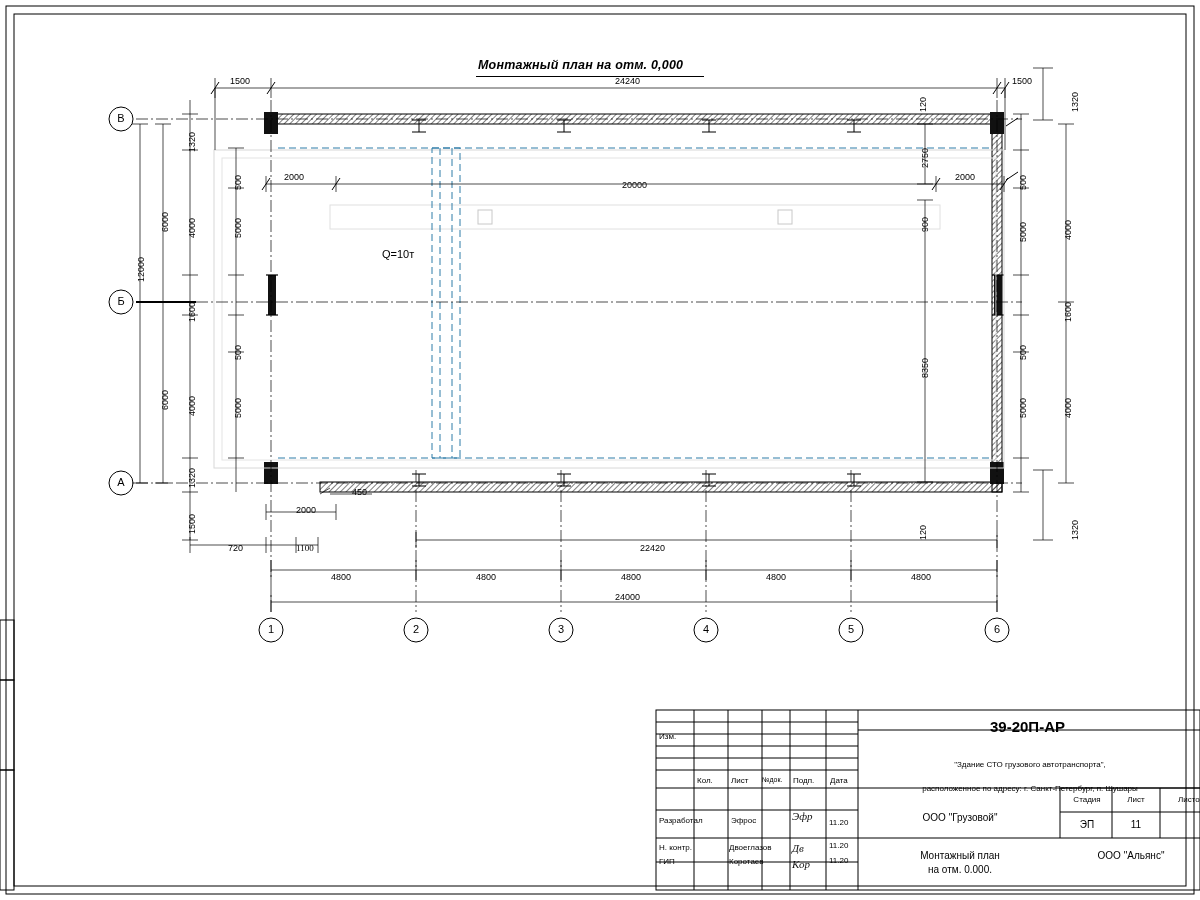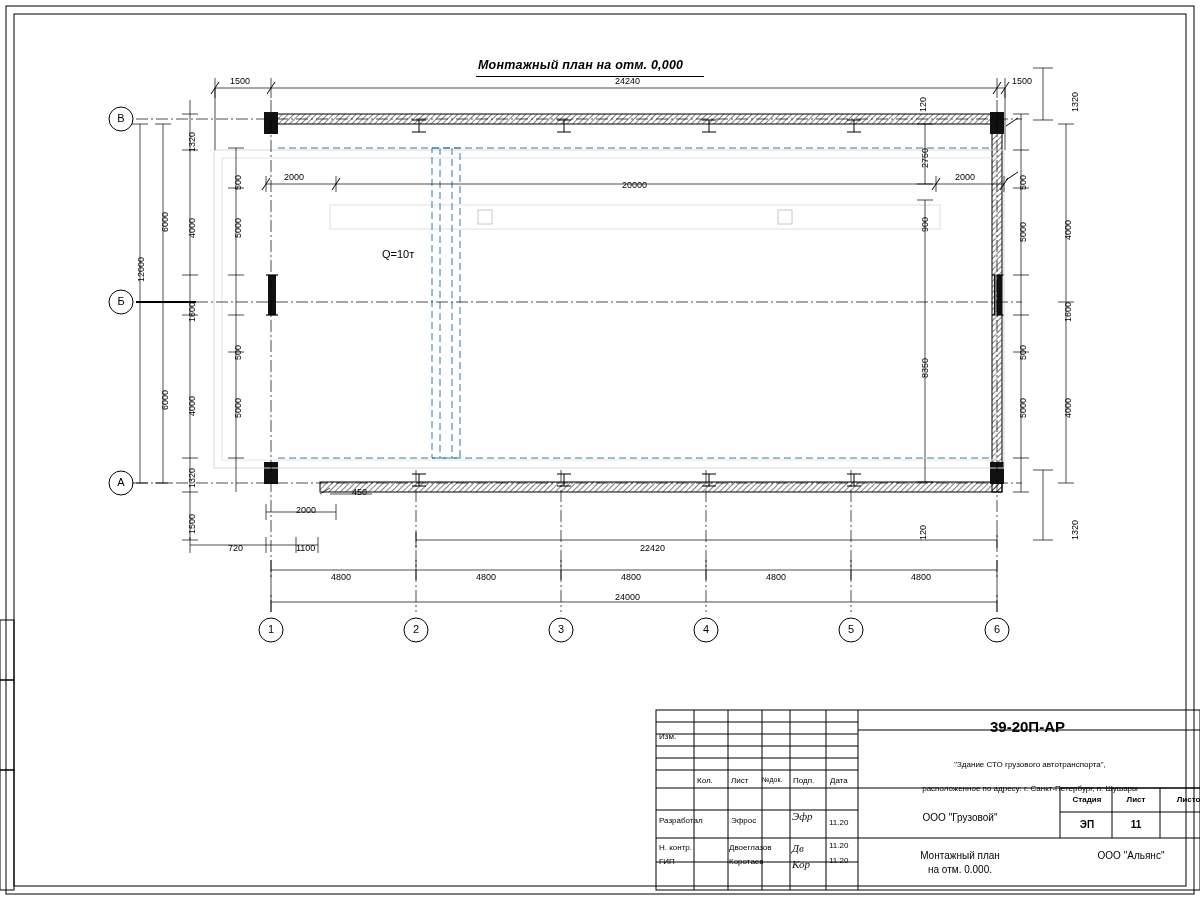--- a/index.html
+++ b/index.html
@@ -13,21 +13,21 @@
   svg{display:block;}
   .txt{position:absolute;font-size:9px;color:#000;white-space:nowrap;}
   .txt.rot{transform-origin:left top;transform:rotate(-90deg);}
   .title-plan{
     position:absolute;left:478px;top:58px;font-size:12.5px;font-style:italic;
     font-weight:bold;color:#000;letter-spacing:.2px;text-align:center;
   }
   .title-plan-underline{position:absolute;left:476px;top:76px;width:228px;height:1px;background:#000;}
   
   .tb{position:absolute;font-size:8px;color:#000;white-space:nowrap;}
-  .tb.b{font-weight:bold;}
+  .tb.b{font-weight:normal;}
   .tb.c{text-align:center;}
   .tb-code{position:absolute;font-size:15px;font-weight:bold;color:#000;}
   .sig{position:absolute;font-family:"Liberation Serif",serif;font-style:italic;font-size:11px;color:#111;}
   .circ-lbl{position:absolute;font-size:11px;color:#000;text-align:center;}
 </style>
 </head>
 <body>
 
 <div id="sheet">
 
@@ -323,21 +323,21 @@
     <div class="txt rot" style="left:918px;top:540px;">120</div>
 
     <div class="txt" style="left:331px;top:572px;">4800</div>
     <div class="txt" style="left:476px;top:572px;">4800</div>
     <div class="txt" style="left:621px;top:572px;">4800</div>
     <div class="txt" style="left:766px;top:572px;">4800</div>
     <div class="txt" style="left:911px;top:572px;">4800</div>
     <div class="txt" style="left:640px;top:543px;">22420</div>
     <div class="txt" style="left:615px;top:592px;">24000</div>
     <div class="txt" style="left:228px;top:543px;">720</div>
-    <div class="txt" style="left:296px;top:543px;">1100</div>
+    <div class="txt" style="left:296px;top:543px;font-family:Liberation Serif, serif;">1100</div>
     <div class="txt" style="left:296px;top:505px;">2000</div>
     <div class="txt" style="left:352px;top:487px;">450</div>
 
     <div class="tb-code" style="left:990px;top:718px;">39-20П-АР</div>
 
     <div class="tb c" style="left:862px;top:760px;width:336px;">"Здание СТО грузового автотранспорта",</div>
     <div class="tb c" style="left:862px;top:750px;width:336px;margin-top:34px;">расположенное по адресу: г. Санкт-Петербург, п. Шушары</div>
 
     <div class="tb c" style="left:862px;top:812px;width:196px;font-size:10px;">ООО "Грузовой"</div>
 

